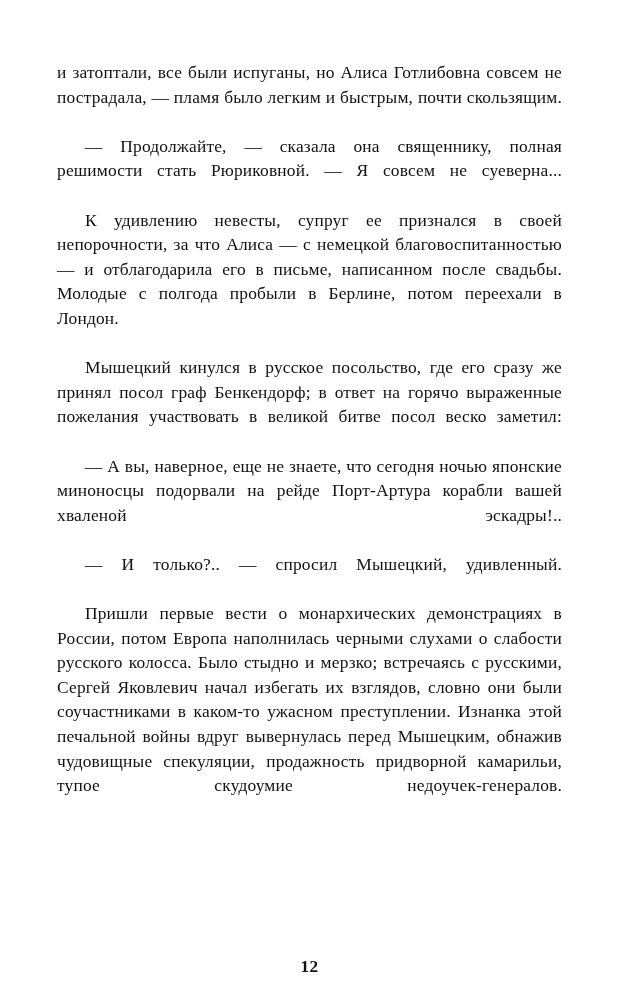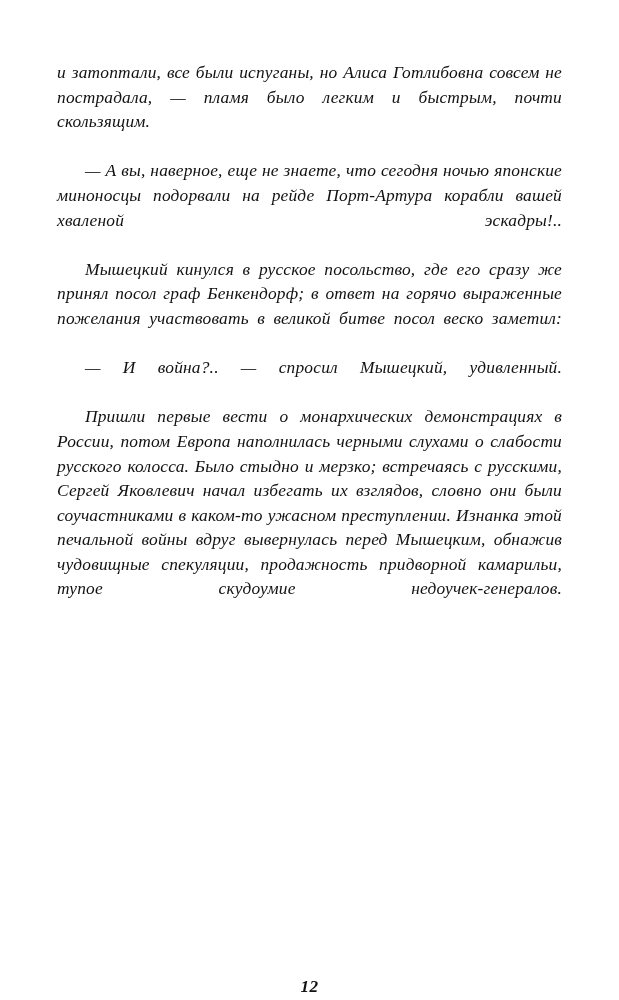--- a/index.html
+++ b/index.html
@@ -14,21 +14,20 @@
     font-family: "Liberation Serif", "DejaVu Serif", serif;
     color: #111111;
     -webkit-font-smoothing: antialiased;
   }
   .page {
     position: relative;
     width: 619px;
     height: 1000px;
     background: #ffffff;
     box-sizing: border-box;
-    font-style: italic;
   }
   .text-block {
     position: absolute;
     left: 57px;
     top: 60px;
     width: 505px;
   }
   .para {
     margin: 0;
     padding: 0;
@@ -46,38 +45,40 @@
   }
   
   .para::after {
     content: "";
     display: inline-block;
     width: 100%;
   }
   .page-number {
     position: absolute;
     left: 0;
-    top: 975px;
+    top: 955px;
     width: 619px;
     text-align: center;
     font-size: 17.2px;
     font-weight: bold;
     line-height: 24px;
     letter-spacing: 0.3px;
   }
 </style>
 </head>
 <body>
 
 <div class="page">
 
   <div class="text-block">
     <p class="para no-indent">и затоптали, все были испуганы, но Алиса Готлибовна совсем не пострадала, — пламя было легким и быстрым, почти скользящим.</p>
+    <p class="para">— Продолжайте, — сказала она священнику, полная решимости стать Рюриковной. — Я совсем не суеверна...</p>
+    <p class="para">К удивлению невесты, супруг ее признался в своей непорочности, за что Алиса — с немецкой благовоспитанностью — и отблагодарила его в письме, написанном после свадьбы. Молодые с полгода пробыли в Берлине, потом переехали в Лондон.</p>
+    <p class="para">Мышецкий кинулся в русское посольство, где его сразу же принял посол граф Бенкендорф; в ответ на горячо выраженные пожелания участвовать в великой битве посол веско заметил:</p>
     <p class="para">— А вы, наверное, еще не знаете, что сегодня ночью японские миноносцы подорвали на рейде Порт-Артура корабли вашей хваленой эскадры!..</p>
-    <p class="para">Мышецкий кинулся в русское посольство, где его сразу же принял посол граф Бенкендорф; в ответ на горячо выраженные пожелания участвовать в великой битве посол веско заметил:</p>
-    <p class="para">— И война?.. — спросил Мышецкий, удивленный.</p>
+    <p class="para">— И только?.. — спросил Мышецкий, удивленный.</p>
     <p class="para">Пришли первые вести о монархических демонстрациях в России, потом Европа наполнилась черными слухами о слабости русского колосса. Было стыдно и мерзко; встречаясь с русскими, Сергей Яковлевич начал избегать их взглядов, словно они были соучастниками в каком-то ужасном преступлении. Изнанка этой печальной войны вдруг вывернулась перед Мышецким, обнажив чудовищные спекуляции, продажность придворной камарильи, тупое скудоумие недоучек-генералов.</p>
 
   </div>
 
   <div class="page-number">12</div>
 
 </div>
 
 </body></html>

